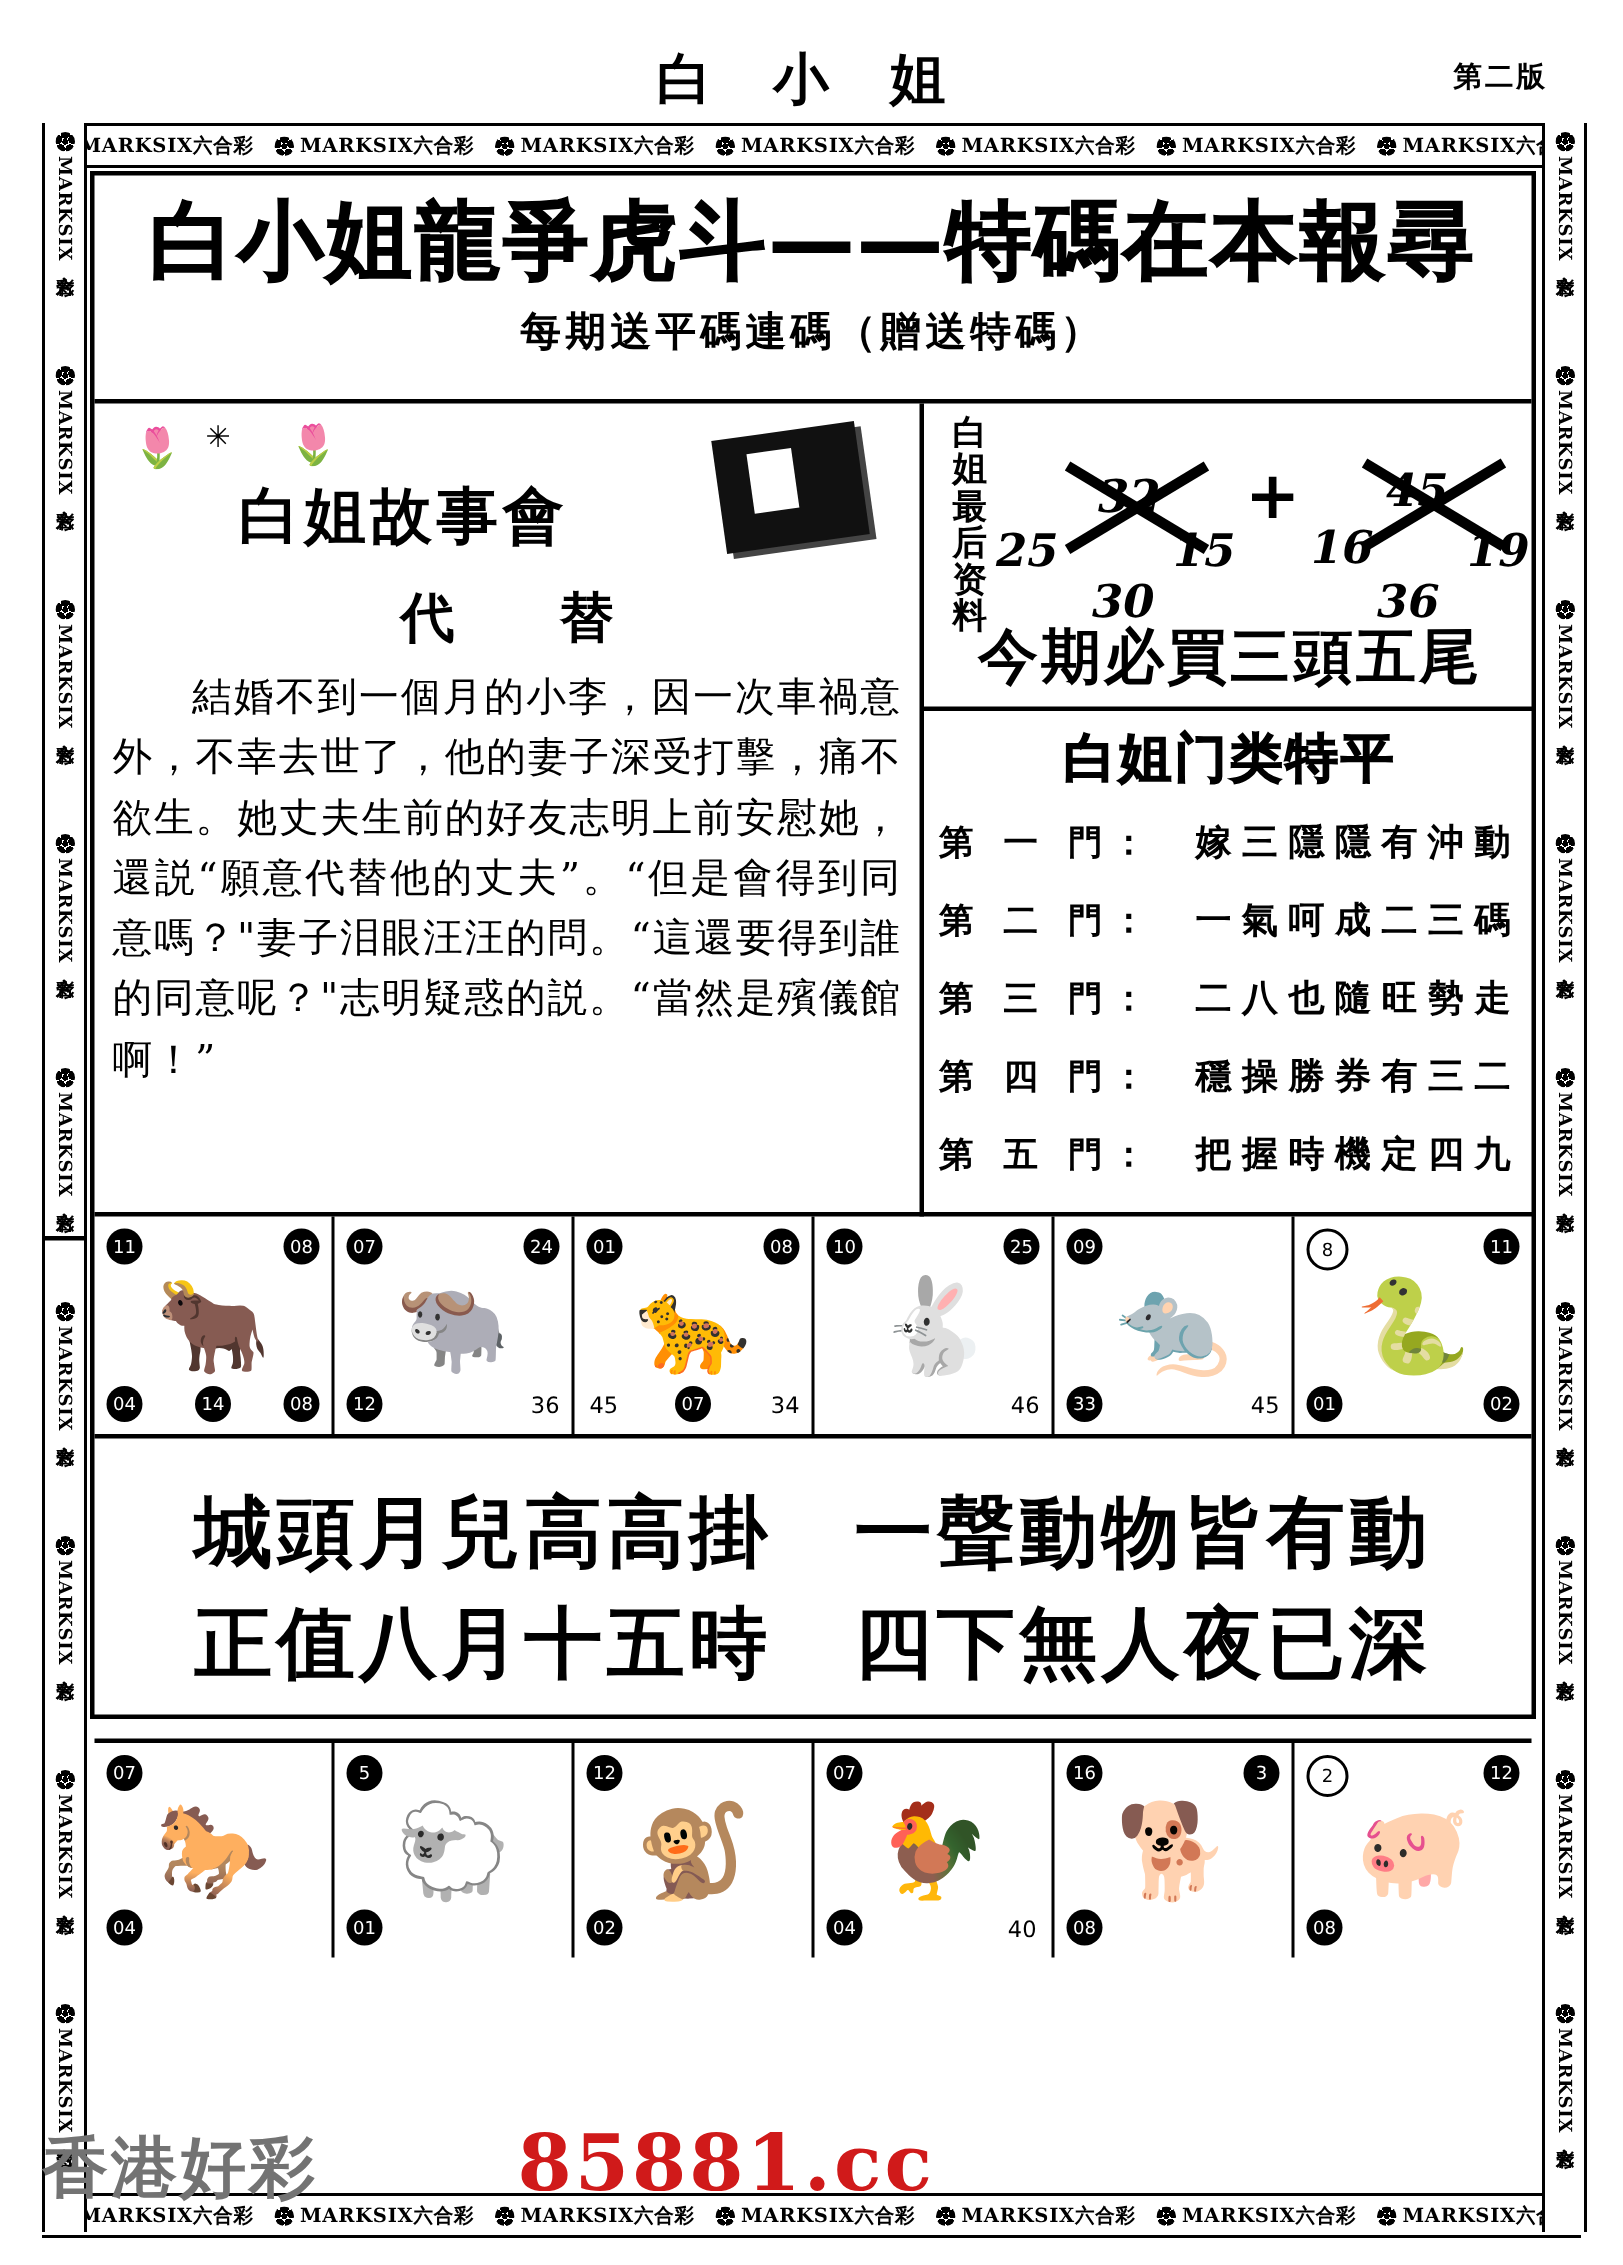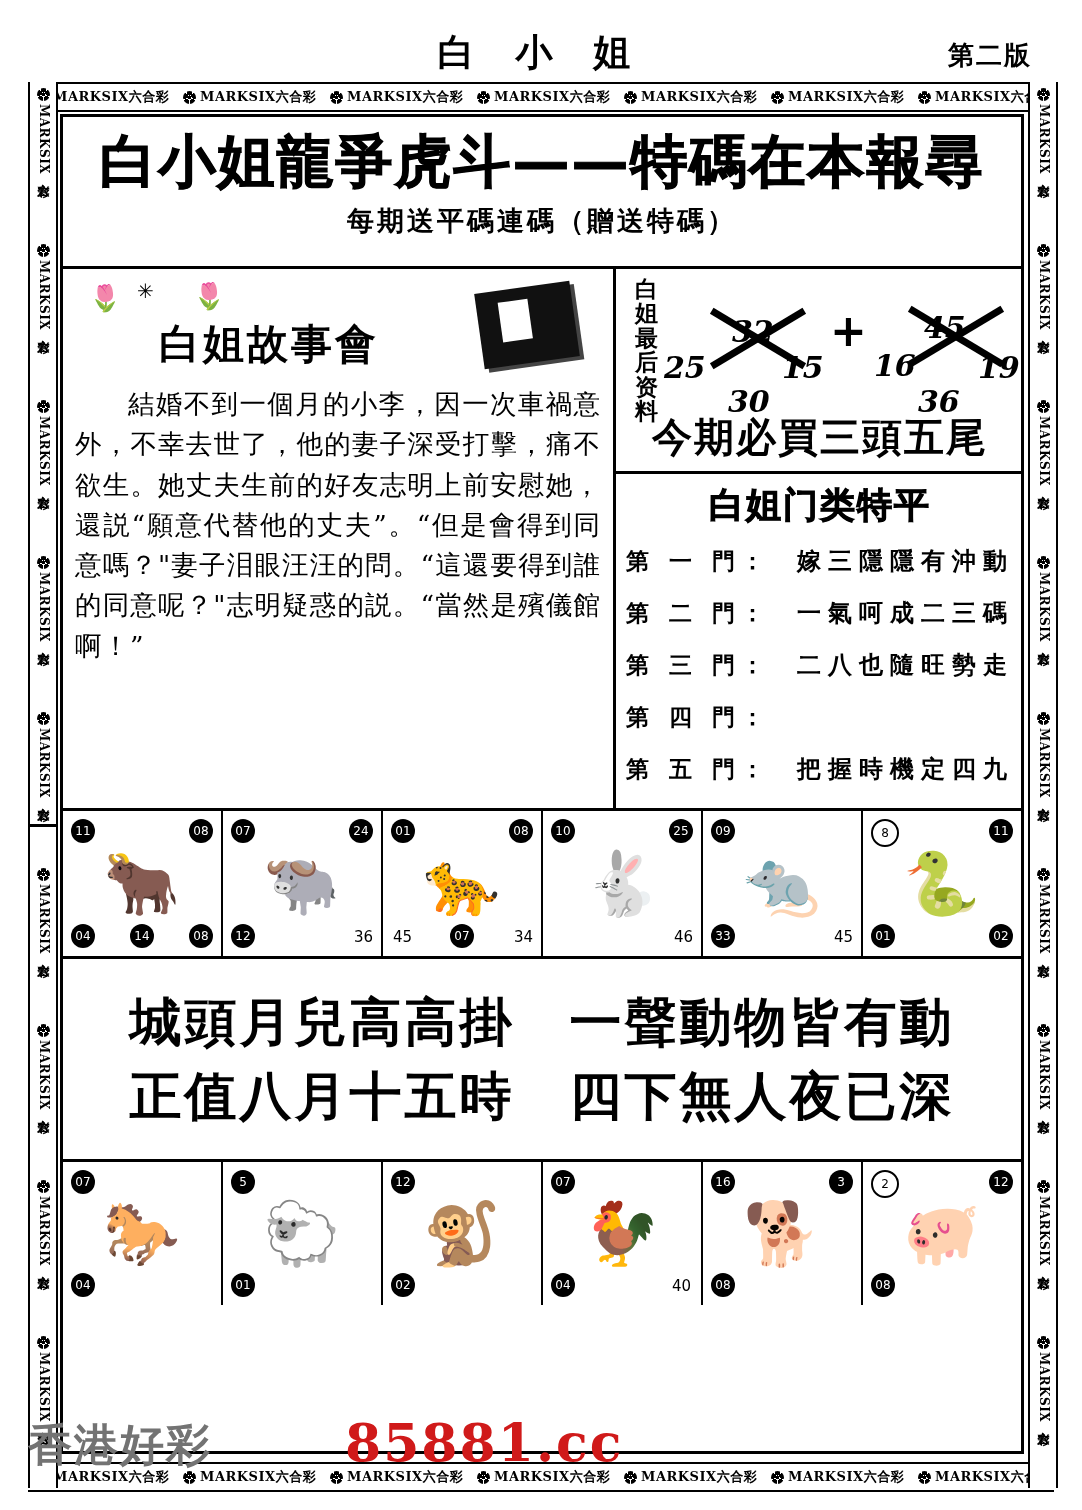--- a/index.html
+++ b/index.html
@@ -2,21 +2,21 @@
 <html><head>
 <meta charset="utf-8">
 <style>
   html,body{margin:0;padding:0;background:#fff;}
   body{width:1082px;height:1510px;font-family:"DejaVu Sans","Liberation Sans",sans-serif;color:#000;position:relative;overflow:hidden;}
   .page{position:relative;width:1082px;height:1510px;background:#fff;}
 
   
   .masthead{position:absolute;left:0;top:28px;width:1082px;height:46px;}
   .mast-title{position:absolute;left:0;right:0;top:0;text-align:center;font-family:"DejaVu Serif","Liberation Serif",serif;font-weight:700;font-size:37px;letter-spacing:14px;}
-  .mast-edition{position:absolute;right:50px;top:10px;font-family:"DejaVu Serif","Liberation Serif",serif;font-weight:700;font-size:26px;letter-spacing:2px;}
+  .mast-edition{position:absolute;right:50px;top:10px;font-family:"DejaVu Serif","Liberation Serif",serif;font-weight:700;font-size:19px;letter-spacing:2px;}
 
   
   .strip{position:absolute;background:#fff;overflow:hidden;border-top:2px solid #000;border-bottom:2px solid #000;}
   .strip-top{left:28px;top:82px;width:1026px;height:26px;}
   .strip-bottom{left:28px;top:1462px;width:1026px;height:26px;}
   .strip .cell{position:absolute;top:0;height:26px;display:flex;align-items:center;gap:4px;font-family:"DejaVu Serif","Liberation Serif",serif;font-size:13px;font-weight:700;letter-spacing:0.5px;white-space:nowrap;}
   .flower{display:inline-block;width:13px;height:13px;border-radius:50%;
      background:
        radial-gradient(circle at 50% 50%, #000 0 2px, transparent 2px),
        radial-gradient(circle at 50% 12%, #000 0 3px, transparent 3px),
@@ -24,21 +24,21 @@
        radial-gradient(circle at 74% 86%, #000 0 3px, transparent 3px),
        radial-gradient(circle at 26% 86%, #000 0 3px, transparent 3px),
        radial-gradient(circle at 12% 38%, #000 0 3px, transparent 3px);}
   .vstrip{position:absolute;top:82px;width:26px;height:1406px;border-left:2px solid #000;border-right:2px solid #000;overflow:hidden;background:#fff;}
   .vstrip-l{left:28px;}
   .vstrip-r{left:1028px;}
   .vstrip .vcell{position:absolute;left:0;width:26px;display:flex;flex-direction:column;align-items:center;gap:3px;}
   .vstrip .vtext{writing-mode:vertical-rl;font-family:"DejaVu Serif","Liberation Serif",serif;font-size:12px;font-weight:700;letter-spacing:0.5px;white-space:nowrap;}
 
   
-  .frame{position:absolute;left:60px;top:114px;width:964px;height:1340px;border:3px solid #000;box-sizing:border-box;}
+  .frame{position:absolute;left:60px;top:114px;width:964px;height:1032px;border:3px solid #000;box-sizing:border-box;}
 
   
   .banner{position:absolute;left:0;top:0;width:100%;height:152px;border-bottom:3px solid #000;box-sizing:border-box;}
   .banner h1{margin:0;padding-top:14px;text-align:center;font-family:"DejaVu Serif","Liberation Serif",serif;font-weight:700;font-size:57px;letter-spacing:2px;line-height:1.05;-webkit-text-stroke:1px #000;}
   .banner h2{margin:0;padding-top:12px;text-align:center;font-family:"DejaVu Serif","Liberation Serif",serif;font-weight:700;font-size:27px;letter-spacing:3px;}
 
   
   .story{position:absolute;left:0;top:152px;width:553px;height:542px;border-right:3px solid #000;border-bottom:3px solid #000;box-sizing:border-box;padding:10px 12px 6px 12px;}
   .story-head{position:relative;height:105px;}
   .story-title{position:absolute;left:84px;top:38px;font-family:"DejaVu Serif","Liberation Serif",serif;font-weight:700;font-size:41px;letter-spacing:3px;}
@@ -247,20 +247,21 @@
     </div>
 
     <div class="story">
       <div class="story-head">
         <span class="tulip" style="left:14px;top:4px;">🌷</span>
         <span class="tulip" style="left:118px;top:2px;">🌷</span>
         <span class="sparkle" style="left:62px;top:0px;">✳</span>
         <div class="story-title">白姐故事會</div>
         <div class="book"></div>
       </div>
+      <div class="story-sub">代替</div>
       <div class="story-body">結婚不到一個月的小李，因一次車禍意外，不幸去世了，他的妻子深受打擊，痛不欲生。她丈夫生前的好友志明上前安慰她，還説“願意代替他的丈夫”。“但是會得到同意嗎？"妻子泪眼汪汪的問。“這還要得到誰的同意呢？"志明疑惑的説。“當然是殯儀館啊！”</div>
     </div>
 
     <div class="formula">
       <div class="formula-label">白姐最后资料</div>
       <div class="formula-art">
         <span class="fnum" style="left:2px;top:44px;">25</span>
         <span class="fnum" style="left:70px;top:8px;">32</span>
         <span class="fnum" style="left:66px;top:78px;">30</span>
         <span class="xmark" style="left:48px;top:28px;">
@@ -290,20 +291,21 @@
       <div class="gate-row">
         <span class="gate-label">第 二 門：</span>
         <span class="gate-text">一氣呵成二三碼</span>
       </div>
       <div class="gate-row">
         <span class="gate-label">第 三 門：</span>
         <span class="gate-text">二八也隨旺勢走</span>
       </div>
       <div class="gate-row">
         <span class="gate-label">第 四 門：</span>
+        <span class="gate-text">穩操勝券有三二</span>
       </div>
       <div class="gate-row">
         <span class="gate-label">第 五 門：</span>
         <span class="gate-text">把握時機定四九</span>
       </div>
     </div>
 
     <div class="zodiac zodiac-top">
       <div class="zcell">
         <span class="ball b-tl">11</span>

